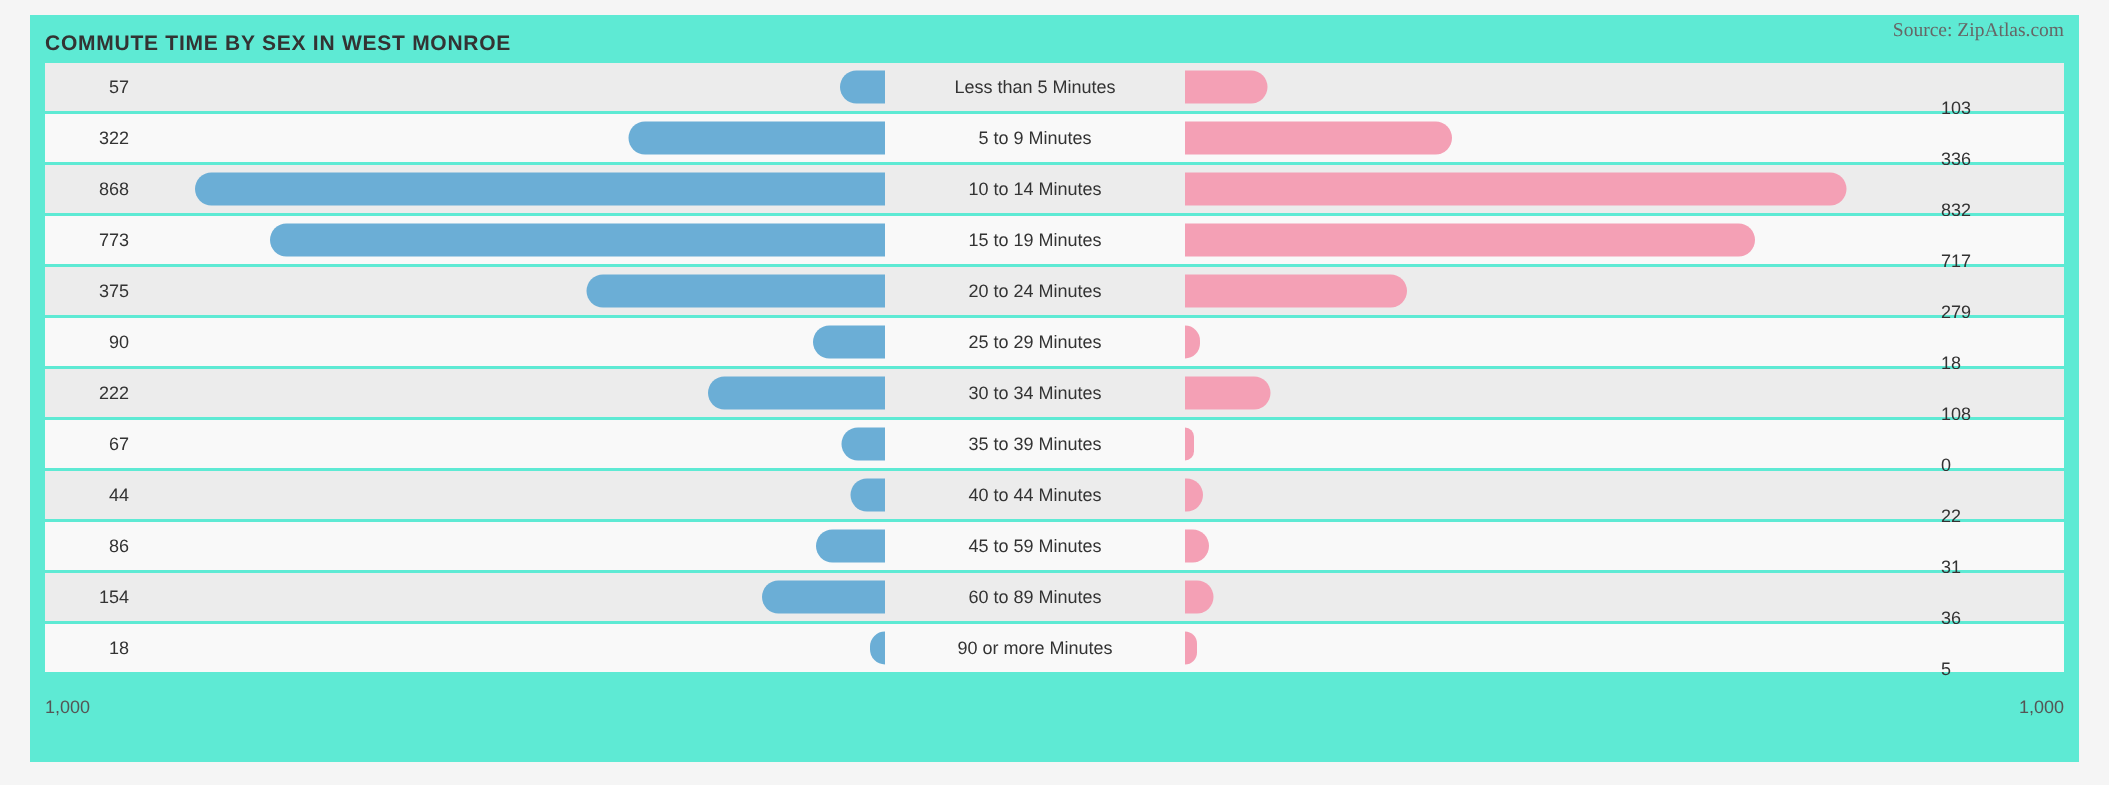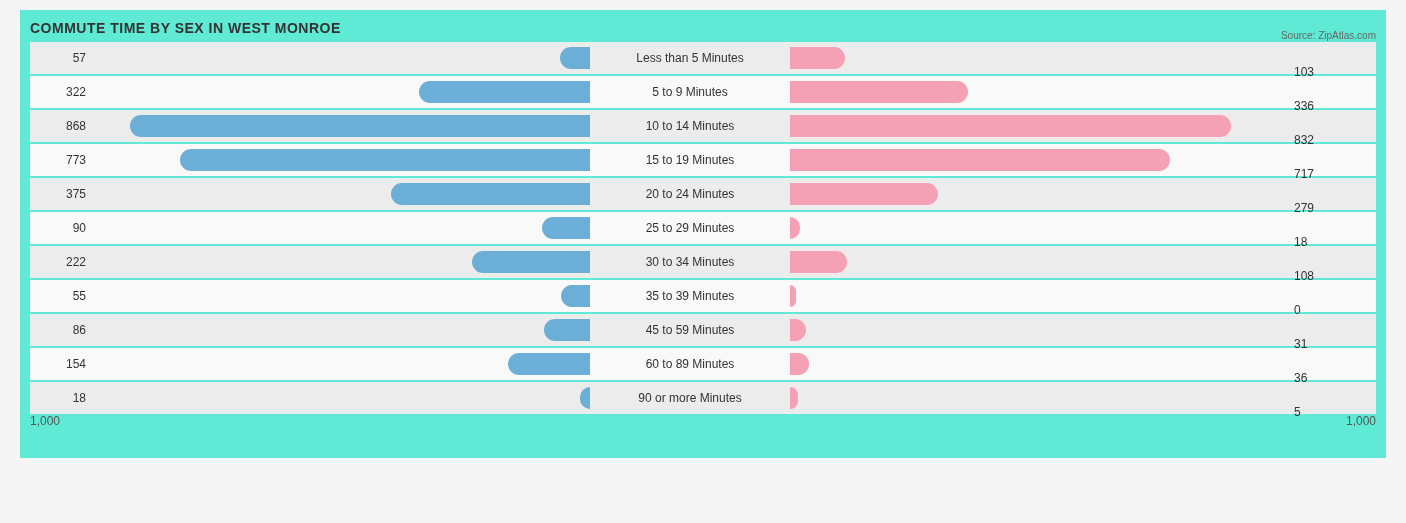--- a/index.html
+++ b/index.html
@@ -18,24 +18,25 @@
     .chart-title {
       font-size: 14px;
       font-weight: bold;
       text-transform: uppercase;
       color: #333;
       margin-bottom: 6px;
       letter-spacing: 0.5px;
     }
     .source-text {
       position: absolute;
-      top: 20px;
+      top: 2px;
       right: 10px;
-      font-size: 10px;
+      font-size: 13px;
       color: #666;
+      font-family: Liberation Serif, serif;
     }
     .bars-area {
       display: flex;
       flex-direction: column;
       gap: 2px;
       margin-top: 4px;
     }
     .row {
       display: flex;
       align-items: center;
@@ -103,21 +104,21 @@
       font-size: 12px;
       color: #333;
       padding-left: 4px;
       flex-shrink: 0;
       margin-top: 28px;
     }
     
     .axis-row {
       display: flex;
       justify-content: space-between;
-      margin-top: 0;
+      margin-top: 16px;
       padding: 0 0px;
     }
     .axis-label {
       font-size: 12px;
       color: #555;
     }
     .legend {
       display: flex;
       justify-content: center;
       gap: 30px;
@@ -217,29 +218,40 @@
         <div class="left-bar-container">
           <div class="left-bar" style="width: 118px; background: rgb(107, 174, 214); min-width: 8px;"></div>
         </div>
         <div class="label-center">30 to 34 Minutes</div>
         <div class="right-bar-container">
           <div class="right-bar" style="width: 57px; background: rgb(244, 160, 181); min-width: 8px;"></div>
         </div>
         <div class="right-val">108</div>
       </div>
       <div class="row">
-        <div class="left-val">55</div>
+        <div class="left-val">67</div>
         <div class="left-bar-container">
           <div class="left-bar" style="width: 29px; background: rgb(107, 174, 214); min-width: 8px;"></div>
         </div>
         <div class="label-center">35 to 39 Minutes</div>
         <div class="right-bar-container">
           <div class="right-bar" style="width: 0px; background: rgb(244, 160, 181); min-width: 0px;"></div>
         </div>
         <div class="right-val">0</div>
+      </div>
+      <div class="row">
+        <div class="left-val">44</div>
+        <div class="left-bar-container">
+          <div class="left-bar" style="width: 23px; background: rgb(107, 174, 214); min-width: 8px;"></div>
+        </div>
+        <div class="label-center">40 to 44 Minutes</div>
+        <div class="right-bar-container">
+          <div class="right-bar" style="width: 12px; background: rgb(244, 160, 181); min-width: 8px;"></div>
+        </div>
+        <div class="right-val">22</div>
       </div>
       <div class="row">
         <div class="left-val">86</div>
         <div class="left-bar-container">
           <div class="left-bar" style="width: 46px; background: rgb(107, 174, 214); min-width: 8px;"></div>
         </div>
         <div class="label-center">45 to 59 Minutes</div>
         <div class="right-bar-container">
           <div class="right-bar" style="width: 16px; background: rgb(244, 160, 181); min-width: 8px;"></div>
         </div>

